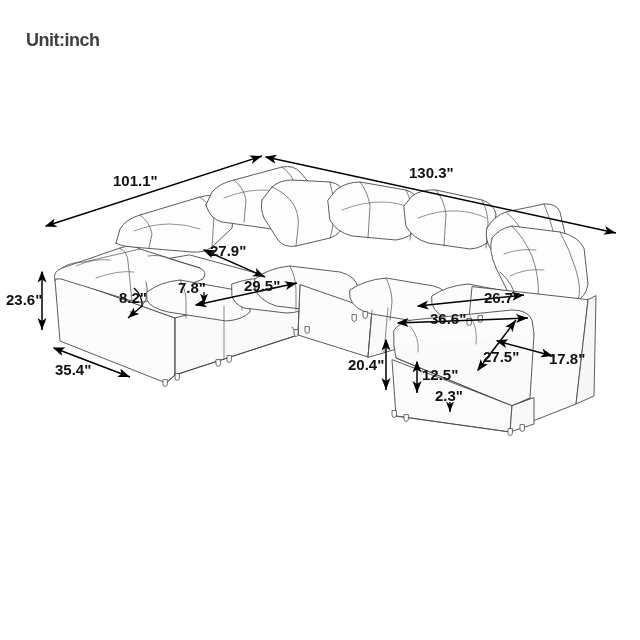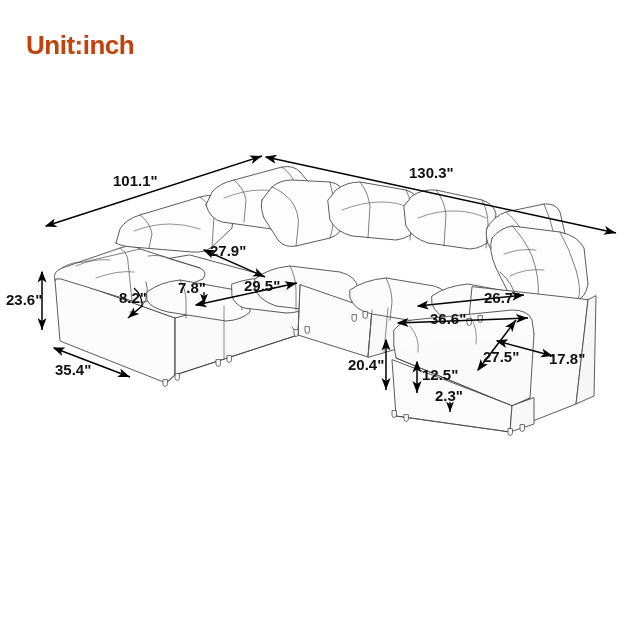--- a/index.html
+++ b/index.html
@@ -14,24 +14,24 @@
     position: relative;
     width: 640px;
     height: 640px;
     background: #ffffff;
     overflow: hidden;
   }
   #unit-label {
     position: absolute;
     left: 26px;
     top: 30px;
-    font-size: 26px;
+    font-size: 18px;
     font-weight: 700;
     letter-spacing: -0.5px;
-    color: #c2410c;
+    color: #404040;
     font-family: "Liberation Sans", sans-serif;
     white-space: nowrap;
   }
   #diagram-svg {
     position: absolute;
     left: 0;
     top: 0;
     width: 640px;
     height: 640px;
   }

